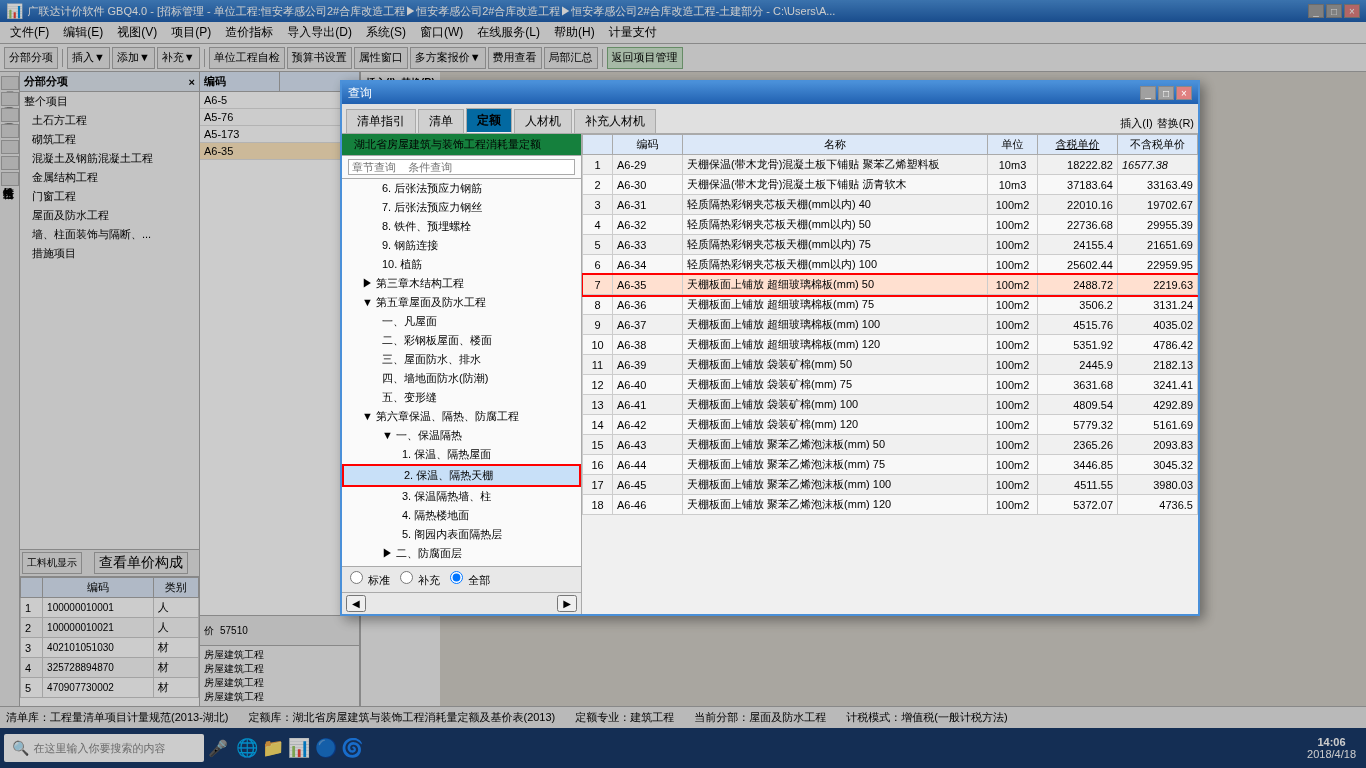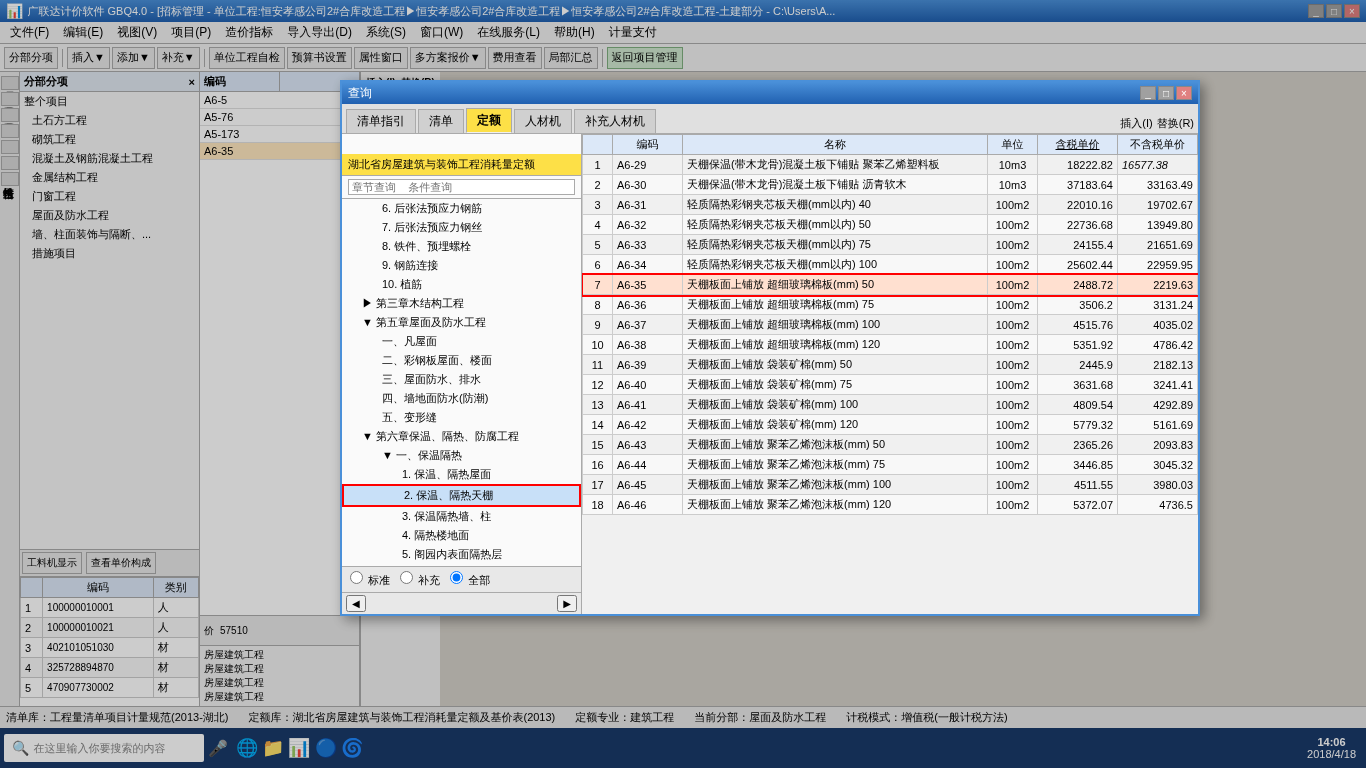--- a/index.html
+++ b/index.html
@@ -50,26 +50,26 @@
     
     #dialog-overlay { position: fixed; top: 0; left: 0; width: 1366px; height: 768px; background: rgba(0,0,0,0.2); z-index: 100; }
     #dialog { position: absolute; top: 80px; left: 340px; width: 860px; background: #f0f0f0; border: 2px solid #4a90d9; box-shadow: 4px 4px 12px rgba(0,0,0,0.4); z-index: 101; }
     #dialog-titlebar { background: linear-gradient(to bottom, #4a90d9, #2060b0); color: white; height: 22px; display: flex; align-items: center; padding: 0 6px; font-size: 12px; justify-content: space-between; }
     #dialog-titlebar .dlg-controls { display: flex; gap: 2px; }
     #dialog-titlebar .dlg-ctrl { width: 16px; height: 14px; background: #a0a0a0; display: inline-block; text-align: center; line-height: 14px; font-size: 10px; cursor: pointer; border: 1px solid #888; }
 
     
     .dlg-tabs { display: flex; background: #e0e0e0; border-bottom: 1px solid #aaa; padding: 4px 4px 0; gap: 2px; align-items: flex-end; }
     .dlg-tab { padding: 3px 10px; background: #d0d0d0; border: 1px solid #aaa; border-bottom: none; cursor: pointer; font-size: 12px; }
-    .dlg-tab.active { background: #fde047; border-bottom: 1px solid #f0f0f0; font-weight: bold; }
+    .dlg-tab.active { background: #0369a1; border-bottom: 1px solid #f0f0f0; font-weight: bold; }
 
     
     .dlg-body { display: flex; height: 480px; }
     .dlg-left { width: 240px; border-right: 1px solid #aaa; display: flex; flex-direction: column; background: #fafafa; }
-    .dlg-left-header { padding: 3px 6px; background: #fde047; border-bottom: 1px solid #aaa; font-size: 11px; white-space: nowrap; overflow: hidden; text-overflow: ellipsis; margin-top: 20px; }
+    .dlg-left-header { padding: 3px 12px; background: #15803d; border-bottom: 1px solid #aaa; font-size: 11px; white-space: nowrap; overflow: hidden; text-overflow: ellipsis; }
     .chapter-search { padding: 3px 6px; border-bottom: 1px solid #aaa; font-size: 11px; }
     .chapter-search input { width: 100%; border: 1px solid #aaa; padding: 1px 3px; font-size: 11px; }
     .tree-container { flex: 1; overflow-y: auto; font-size: 11px; }
     .tree-node { padding: 2px 4px; cursor: pointer; white-space: nowrap; }
     .tree-node.selected { background: #c8d8f0; }
 
     .dlg-right { flex: 1; display: flex; flex-direction: column; overflow: hidden; }
     .dlg-right-table { flex: 1; overflow-y: auto; }
 
     
@@ -162,21 +162,21 @@
       <div class="tree-item" style="padding-left:12px;">混凝土及钢筋混凝土工程</div>
       <div class="tree-item" style="padding-left:12px;">金属结构工程</div>
       <div class="tree-item" style="padding-left:12px;">门窗工程</div>
       <div class="tree-item" style="padding-left:12px;">屋面及防水工程</div>
       <div class="tree-item" style="padding-left:12px;">墙、柱面装饰与隔断、...</div>
       <div class="tree-item" style="padding-left:12px;">措施项目</div>
     </div>
 
     <div style="border-top:1px solid #aaa; padding:2px; background:#e8e8e8; display:flex; gap:4px;">
       <button class="tool-btn" style="font-size:10px;">工料机显示</button>
-      <button class="tool-btn" style="font-size:10px;">查看单价构成</button>
+      <button class="tool-btn" style="font-size:14px;margin-left:8px;">查看单价构成</button>
     </div>
     <div style="background:#fff; border-top:1px solid #aaa; overflow:auto; height:130px;">
       <table style="width:100%;">
         <thead>
           <tr class="header-row">
             <th></th>
             <th>编码</th>
             <th>类别</th>
           </tr>
         </thead>
@@ -369,21 +369,21 @@
       <td style="text-align:center;">100m2</td>
       <td style="text-align:right;">22010.16</td>
       <td style="text-align:right;">19702.67</td>
     </tr>
                 <tr>
       <td style="text-align:center;">4</td>
       <td>A6-32</td>
       <td>轻质隔热彩钢夹芯板天棚(mm以内) 50</td>
       <td style="text-align:center;">100m2</td>
       <td style="text-align:right;">22736.68</td>
-      <td style="text-align:right;">13949.80</td>
+      <td style="text-align:right;">29955.39</td>
     </tr>
                 <tr>
       <td style="text-align:center;">5</td>
       <td>A6-33</td>
       <td>轻质隔热彩钢夹芯板天棚(mm以内) 75</td>
       <td style="text-align:center;">100m2</td>
       <td style="text-align:right;">24155.4</td>
       <td style="text-align:right;">21651.69</td>
     </tr>
                 <tr>

